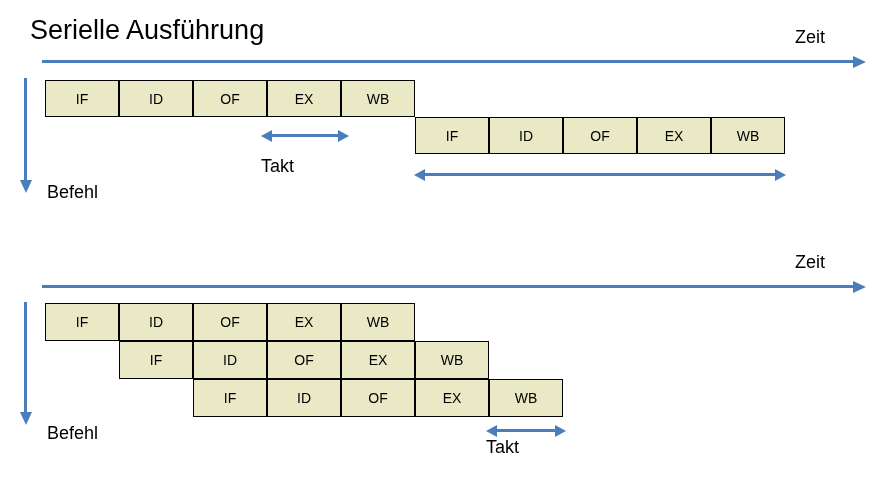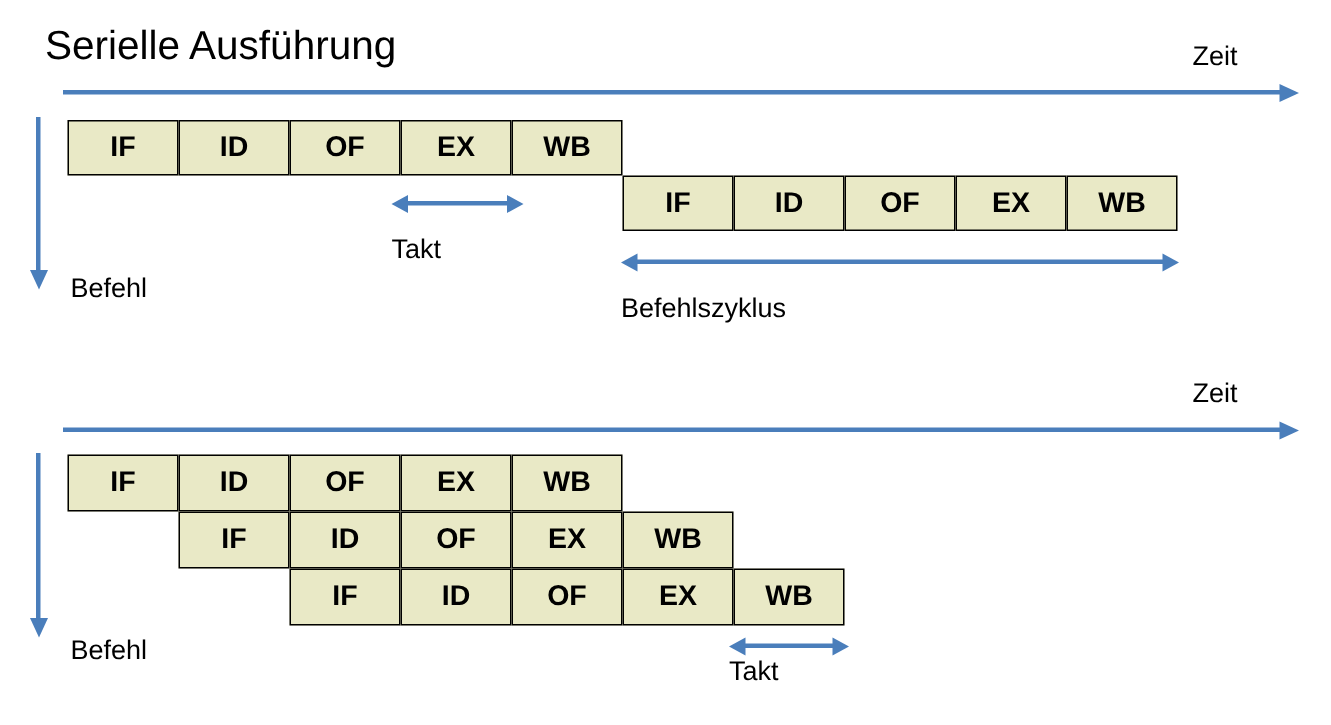--- a/index.html
+++ b/index.html
@@ -67,24 +67,23 @@
     white-space: nowrap;
   }
   .stage-box {
     position: absolute;
     box-sizing: border-box;
     background: #E9E9C6;
     border: 1.5px solid #000000;
     display: flex;
     align-items: center;
     justify-content: center;
-    font-size: 19px;
+    font-size: 14px;
     line-height: 20px;
     color: #000000;
-    font-weight: bold;
   }
   .dbl-arrow {
     position: absolute;
     height: 12px;
   }
   .dbl-arrow .bar {
     position: absolute;
     left: 8px; right: 8px;
     top: 4px;
     height: 3px;
@@ -145,21 +144,20 @@
     <div class="bar"></div>
     <div class="tip-r"></div>
   </div>
   <div class="measure-label" style="left:261px; top:156px; width:88px;">Takt</div>
 
   <div class="dbl-arrow" style="left:414px; top:169px; width:372px;">
     <div class="tip-l"></div>
     <div class="bar"></div>
     <div class="tip-r"></div>
   </div>
-  <div class="measure-label" style="left:414px; top:195px; width:372px;">Befehlszyklus</div>
 
 
   <div class="axis-line" style="left:42px; top:285px; width:812px;"></div>
   <div class="axis-head" style="left:853px; top:280.5px;"></div>
   <div class="zeit-label" style="left:795px; top:252px;">Zeit</div>
 
   <div class="vaxis-line" style="left:24px; top:302px; height:112px;"></div>
   <div class="vaxis-head" style="left:19.5px; top:412px;"></div>
   <div class="befehl-label" style="left:47px; top:423px;">Befehl</div>
 

